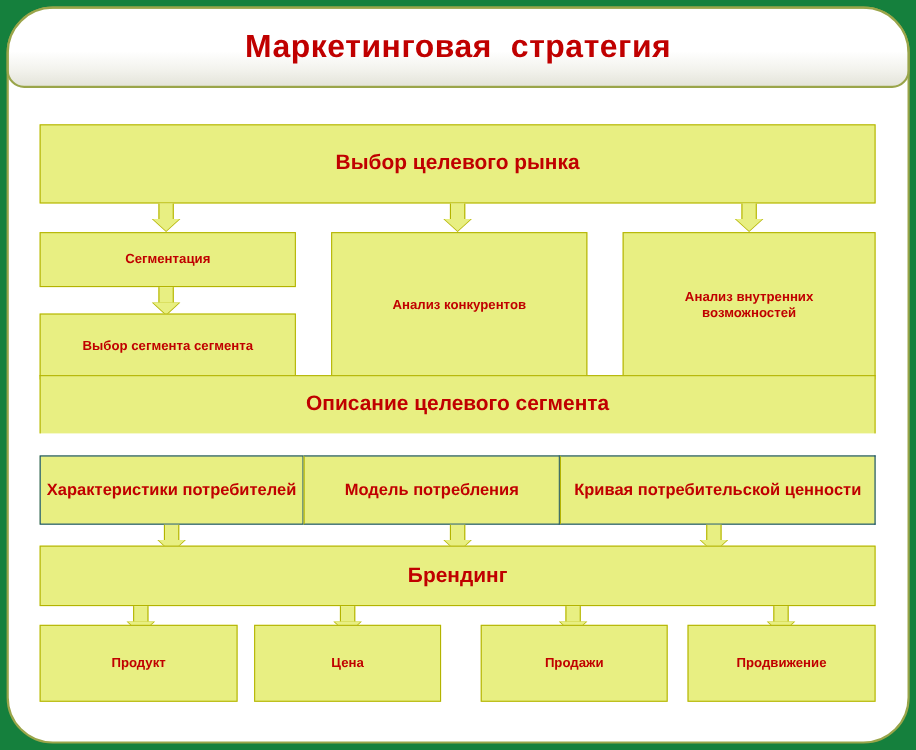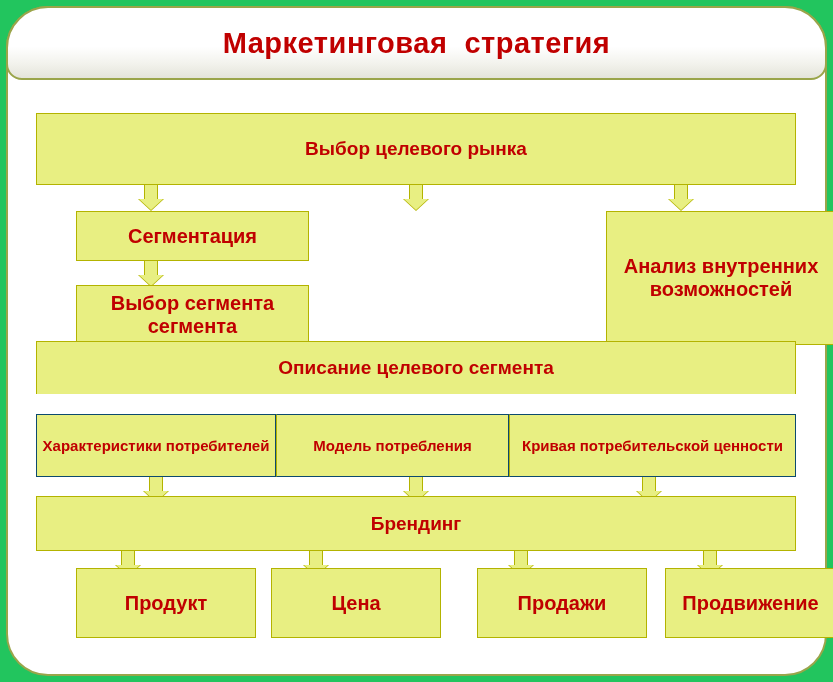--- a/index.html
+++ b/index.html
@@ -7,21 +7,21 @@
     padding: 0;
     background: #ffffff;
   }
   body {
     font-family: "Liberation Sans", sans-serif;
   }
   #page {
     position: relative;
     width: 833px;
     height: 682px;
-    background: #22c55e;
+    background: #15803d;
     overflow: hidden;
   }
   
   .outer-frame {
     position: absolute;
     left: 6px;
     top: 6px;
     width: 821px;
     height: 670px;
     border: 2px solid #9aa54a;
@@ -66,22 +66,21 @@
     text-align: center;
     color: #c00000;
     font-weight: bold;
     line-height: 1.15;
     padding: 2px 16px;
   }
   .box.big {
     font-size: 19px;
   }
   .box.mid {
-    font-size: 20px;
-    margin-left: 40px;
+    font-size: 12px;
   }
   .box.no-border-bottom { border-bottom: none; }
 
   
   .arrow {
     position: absolute;
     width: 26px;
   }
   .arrow .shaft {
     position: absolute;
@@ -165,20 +164,21 @@
   <div class="box mid" style="left:36px; top:211px; width:233px; height:50px;">Сегментация</div>
 
   <div class="arrow" style="left:138px; top:261px; height:26px;">
     <div class="shaft" style="height:15px;"></div>
     <div class="head-border" style="top:14px;"></div>
     <div class="head-fill" style="top:14px;"></div>
   </div>
 
   <div class="box mid" style="left:36px; top:285px; width:233px; height:60px;">Выбор сегмента сегмента</div>
 
+  <div class="box mid" style="left:301px; top:211px; width:233px; height:134px;">Анализ конкурентов</div>
 
   <div class="box mid" style="left:566px; top:211px; width:230px; height:134px;">Анализ внутренних возможностей</div>
 
   <div class="arrow" style="left:138px; top:345px; height:26px;">
     <div class="shaft" style="height:15px;"></div>
     <div class="head-border" style="top:14px;"></div>
     <div class="head-fill" style="top:14px;"></div>
   </div>
   <div class="arrow" style="left:403px; top:345px; height:26px;">
     <div class="shaft" style="height:15px;"></div>

